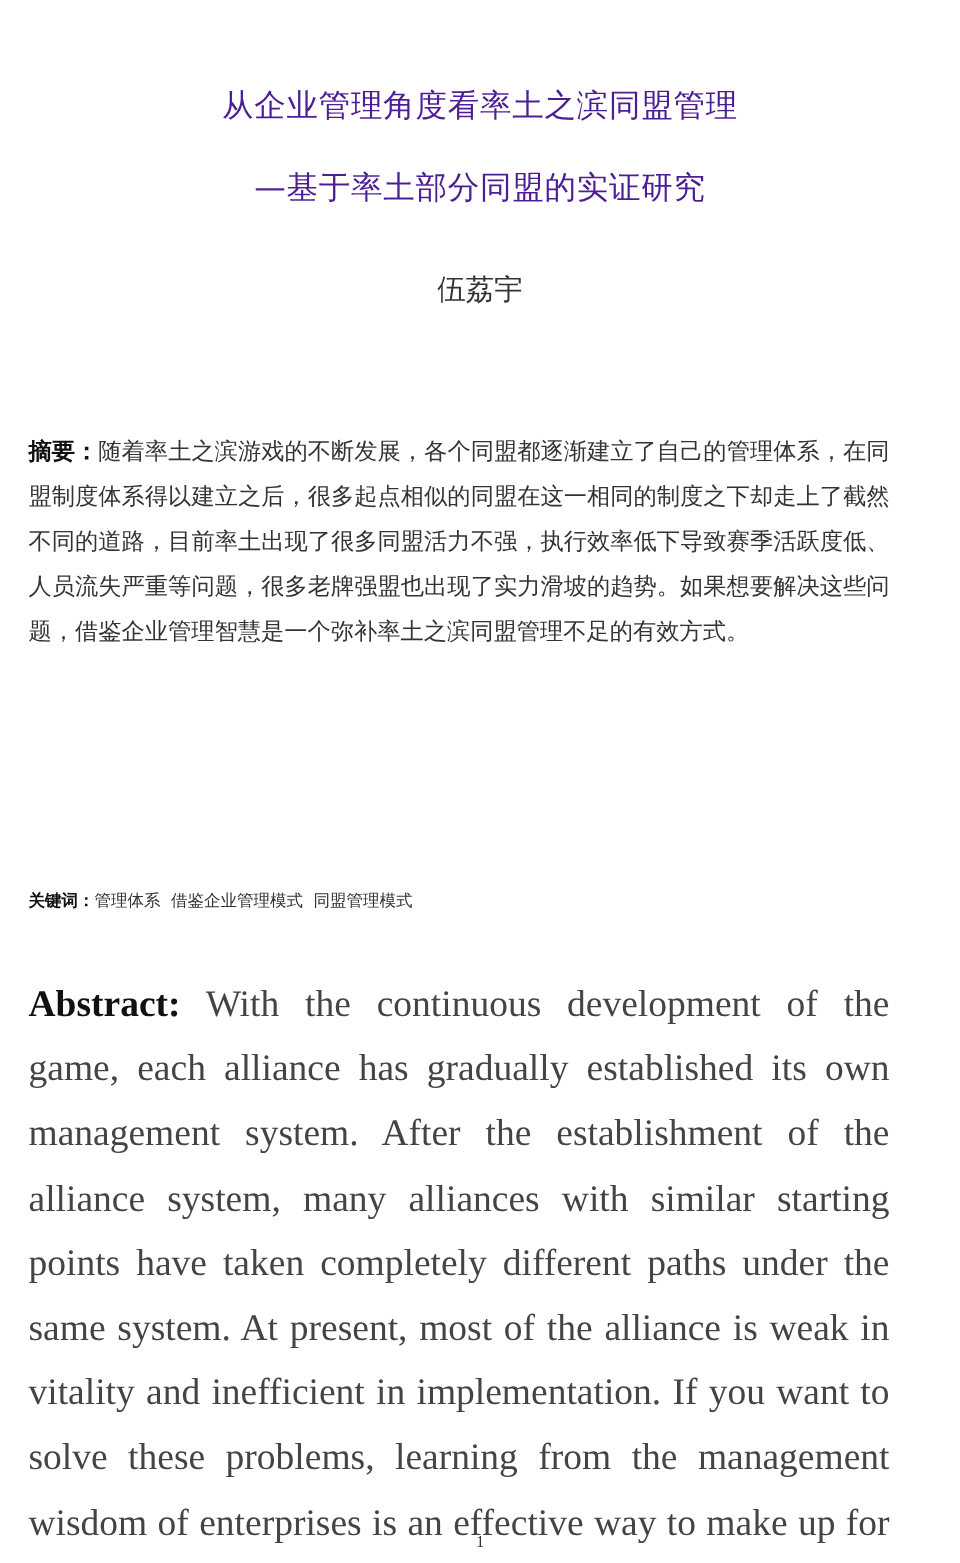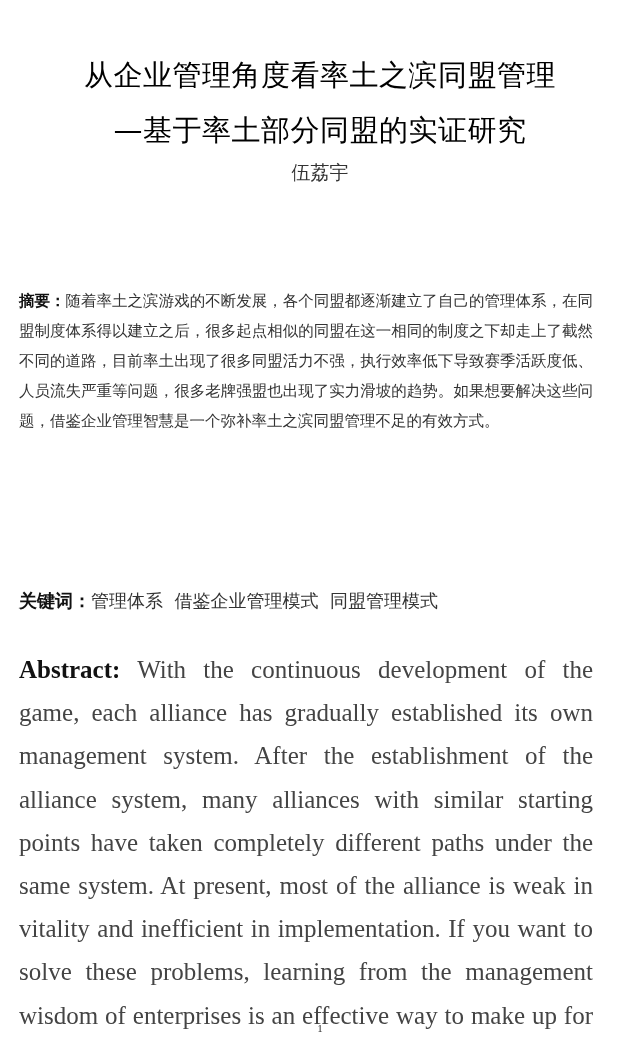--- a/index.html
+++ b/index.html
@@ -1,31 +1,31 @@
 <!DOCTYPE html>
 <html><head>
   <meta charset="utf-8">
   <style>
     html, body { margin: 0; padding: 0; background: #ffffff; }
     body { width: 640px; height: 1042px; position: relative; overflow: hidden; color: #222; }
     .page { position: absolute; left: 0; top: 0; width: 640px; height: 1042px; background: #fff; }
     .title { position: absolute; left: 0; width: 640px; text-align: center;
-      font-family: "DejaVu Sans", "Liberation Sans", sans-serif; font-size: 29px; color: #000000; letter-spacing: 0.5px; }
+      font-family: "DejaVu Sans", "Liberation Sans", sans-serif; font-size: 21px; color: #4c1d95; letter-spacing: 0.5px; }
     .title1 { top: 56px; }
     .title2 { top: 111px; }
-    .author { position: absolute; top: 160px; left: 0; width: 640px; text-align: center;
+    .author { position: absolute; top: 180px; left: 0; width: 640px; text-align: center;
       font-family: "DejaVu Serif", "Liberation Serif", serif; font-size: 19px; color: #333; }
     .cn { position: absolute; left: 19px; width: 574px;
       font-family: "DejaVu Serif", "Liberation Serif", serif; font-size: 15.5px; color: #333; line-height: 30px;
       text-align: justify; }
     .cn b { font-family: "DejaVu Sans", "Liberation Sans", sans-serif; font-weight: bold; color: #111; }
     .cn-abstract { top: 270px; margin-top: 16px; }
     .cn-para2 { top: 480px; text-indent: 31px; }
     .keywords { position: absolute; top: 586px; left: 19px; width: 574px;
-      font-family: "DejaVu Serif", "Liberation Serif", serif; font-size: 18px; color: #333; line-height: 30px; }
+      font-family: "DejaVu Serif", "Liberation Serif", serif; font-size: 11px; color: #333; line-height: 30px; }
     .keywords b { font-family: "DejaVu Sans", "Liberation Sans", sans-serif; font-weight: bold; color: #111; }
     .en { position: absolute; top: 648px; left: 19px; width: 574px;
       font-family: "Liberation Serif", "DejaVu Serif", serif; font-size: 25px; color: #444; line-height: 43.2px;
       text-align: justify; text-align-last: justify; }
     .en b { color: #111; }
     .pagenum { position: absolute; top: 1022px; left: 0; width: 640px; text-align: center;
       font-family: "Liberation Serif", "DejaVu Serif", serif; font-size: 11px; color: #333; }
   </style>
 </head>
 <body>

